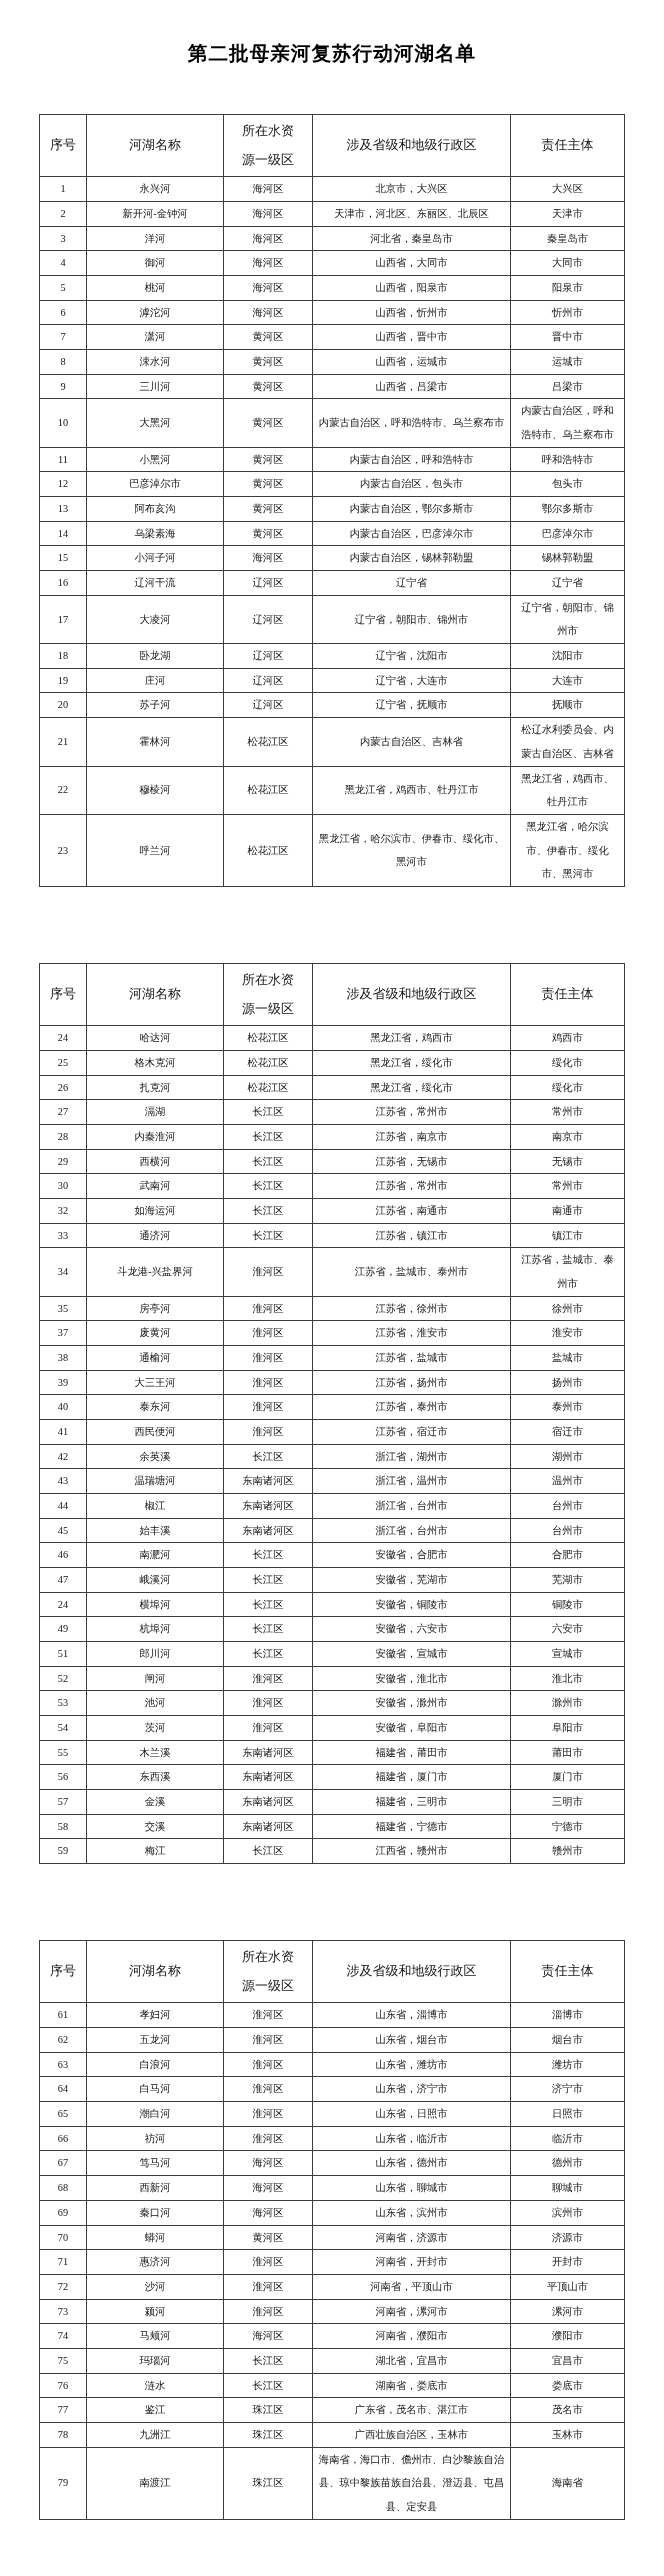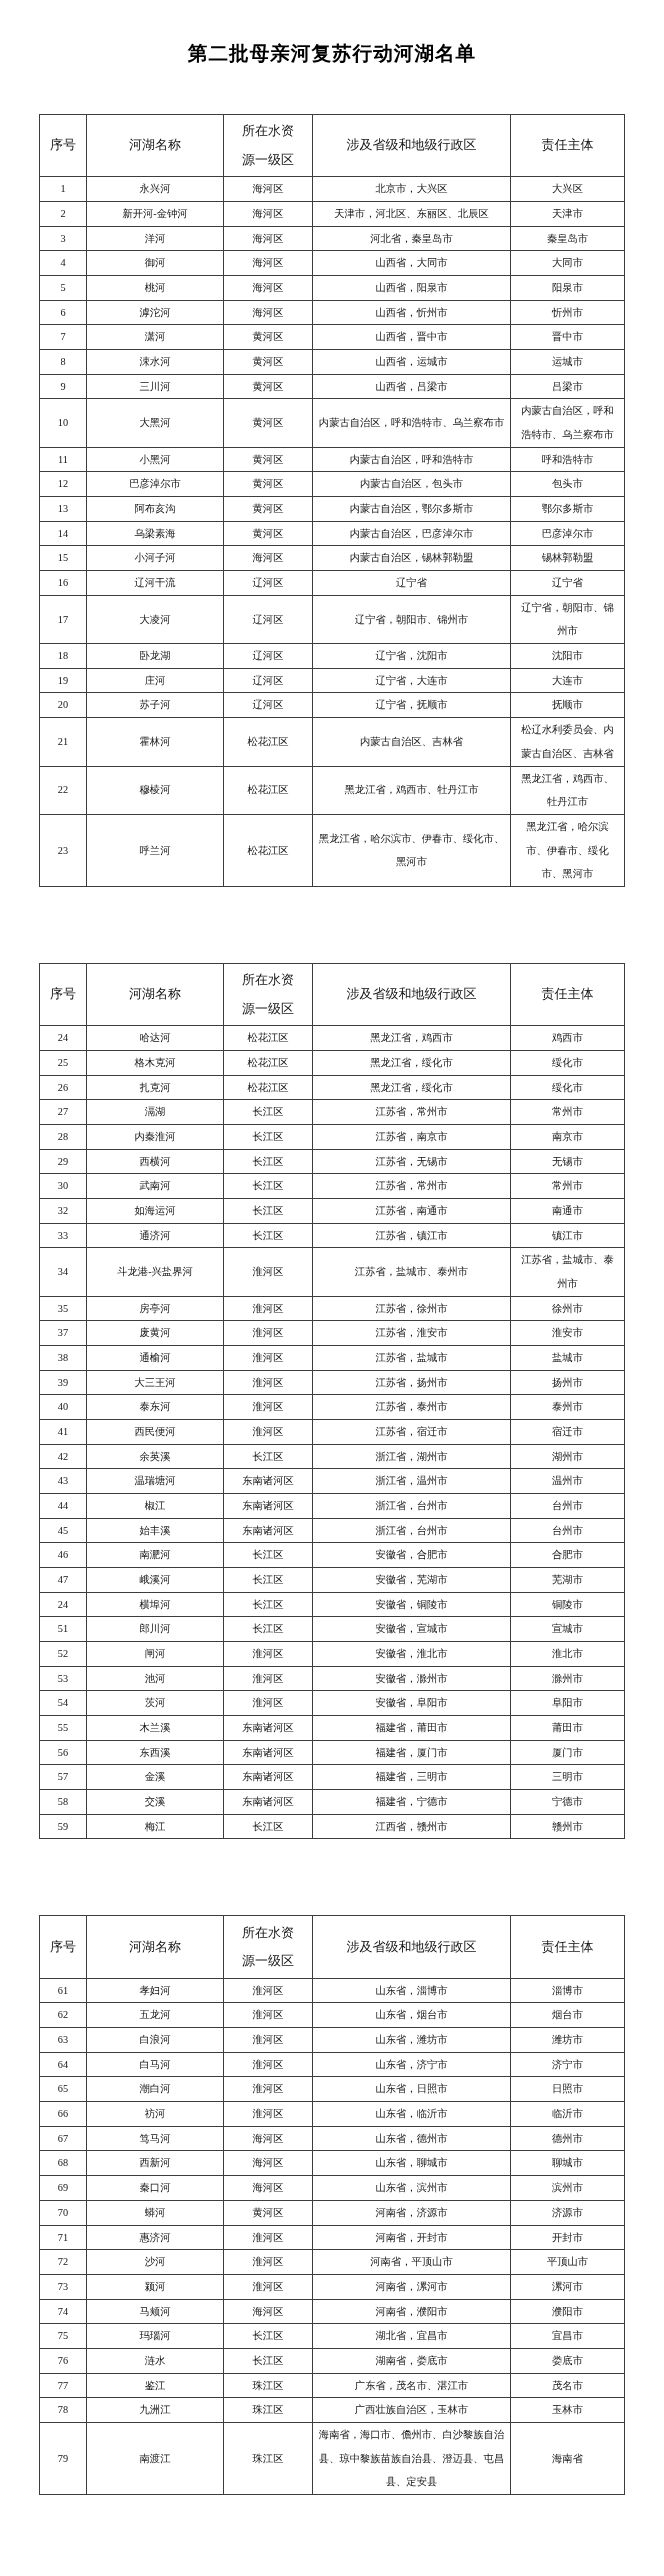--- a/index.html
+++ b/index.html
@@ -417,20 +417,27 @@
         <td>芜湖市</td>
       </tr>
       <tr>
         <td class="c-no">24</td>
         <td>横埠河</td>
         <td>长江区</td>
         <td>安徽省，铜陵市</td>
         <td>铜陵市</td>
       </tr>
       <tr>
+        <td class="c-no">49</td>
+        <td>杭埠河</td>
+        <td>长江区</td>
+        <td>安徽省，六安市</td>
+        <td>六安市</td>
+      </tr>
+      <tr>
         <td class="c-no">51</td>
         <td>郎川河</td>
         <td>长江区</td>
         <td>安徽省，宣城市</td>
         <td>宣城市</td>
       </tr>
       <tr>
         <td class="c-no">52</td>
         <td>闸河</td>
         <td>淮河区</td>

